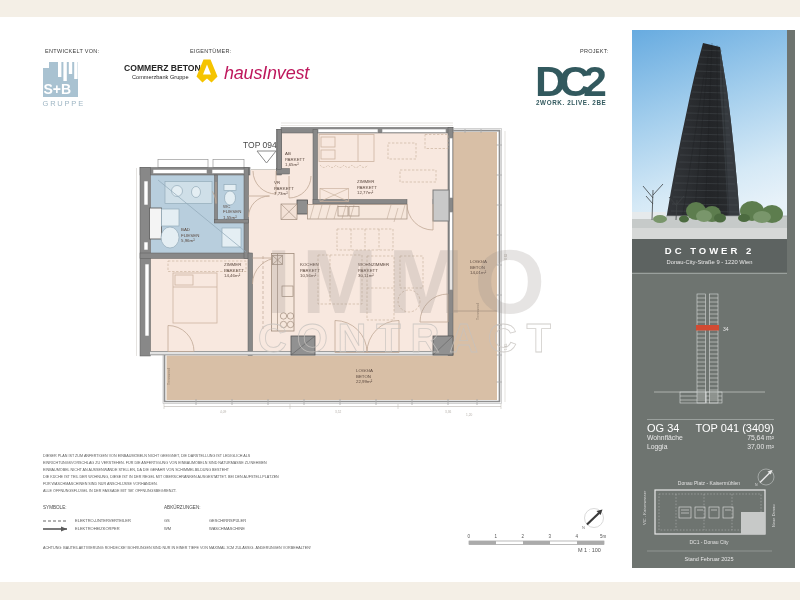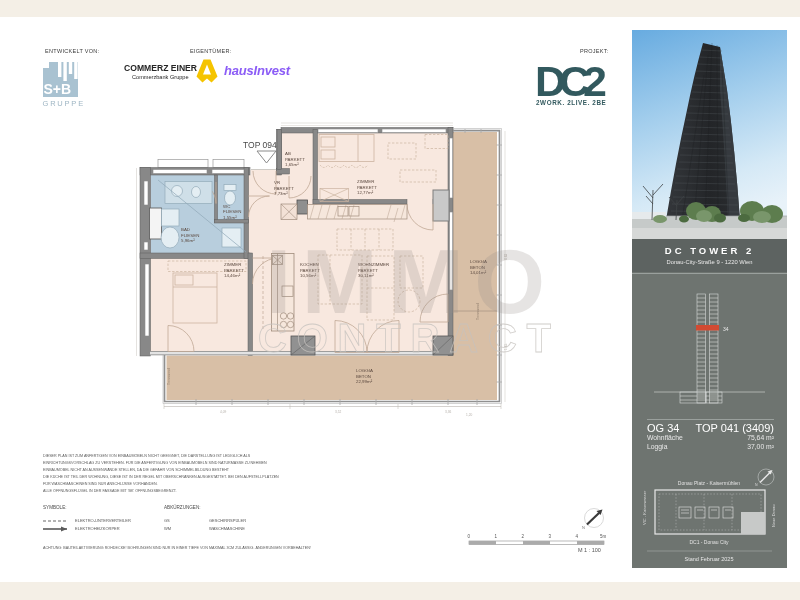--- a/index.html
+++ b/index.html
@@ -22,28 +22,28 @@
   <rect x="3" y="2" width="35" height="35" fill="#a9c2d1"></rect>
   <rect x="3" y="2" width="6" height="6" fill="#ffffff"></rect>
   <rect x="18" y="2" width="3.4" height="15" fill="#ffffff"></rect>
   <rect x="23.4" y="2" width="3.4" height="19" fill="#ffffff"></rect>
   <rect x="28.8" y="2" width="3.4" height="12" fill="#ffffff"></rect>
   <rect x="34.2" y="2" width="3.4" height="17" fill="#ffffff"></rect>
   <text x="3.5" y="33.5" font-size="14" font-weight="bold" fill="#ffffff" font-family="Liberation Sans,sans-serif">S+B</text>
   <text x="2.5" y="46" font-size="7.5" fill="#9fb6c4" letter-spacing="1.8" font-family="Liberation Sans,sans-serif">GRUPPE</text>
 </svg>
 
-<div class="abs" style="left:124px;top:63px;font-size:8.6px;font-weight:bold;color:#252525;letter-spacing:0px;">COMMERZ EINER</div>
+<div class="abs" style="left:124px;top:63px;font-size:8.6px;font-weight:bold;color:#252525;letter-spacing:0px;">COMMERZ BETON</div>
 <div class="abs" style="left:132px;top:74px;font-size:5.6px;color:#252525;">Commerzbank Gruppe</div>
 
 <svg class="abs" style="left:195px;top:58px;" width="24" height="26" viewBox="0 0 24 26">
   <path d="M1.5 18.5 L8.5 1.5 L15.5 1.5 L22.5 18.5 L16.5 24.5 L12 20.5 L7.5 24.5 Z M8 16.5 L12 6.5 L16 16.5 Z" fill="#f5c400" fill-rule="evenodd"></path>
 </svg>
 
-<div class="abs" style="left:224px;top:63px;font-size:13px;font-weight:bold;font-style:italic;color:#8b5cf6;letter-spacing:-0.2px;">hausInvest</div>
+<div class="abs" style="left:224px;top:63px;font-size:18px;font-weight:normal;font-style:italic;color:#be185d;letter-spacing:-0.2px;">hausInvest</div>
 
 <svg class="abs" style="left:535px;top:58px;" width="80" height="50" viewBox="0 0 80 50">
   <text x="0" y="38" font-size="43" font-weight="bold" fill="#32595e" textLength="72" font-family="Liberation Sans,sans-serif">DC2</text>
   <text x="1" y="47" font-size="6.3" font-weight="bold" fill="#32595e" letter-spacing="0.6" font-family="Liberation Sans,sans-serif">2WORK. 2LIVE. 2BE</text>
 </svg>
 
 <svg class="abs" style="left:0;top:0;" width="800" height="600" viewBox="0 0 800 600">
 
   <text x="243" y="148" font-size="8.5" fill="#4a4a4a" font-family="Liberation Sans,sans-serif">TOP 094</text>
 
@@ -390,21 +390,21 @@
         <text x="600" y="538">5m</text>
     </g>
     <rect x="469" y="541" width="135" height="3.6" fill="#ffffff" stroke="#8d8d8d" stroke-width="0.6"></rect>
     <rect x="469" y="541" width="27" height="3.6" fill="#ababab"></rect>
     <rect x="523" y="541" width="27" height="3.6" fill="#ababab"></rect>
     <rect x="577" y="541" width="27" height="3.6" fill="#ababab"></rect>
     <text x="578" y="552" font-size="5.5" fill="#555" font-family="Liberation Sans,sans-serif">M 1 : 100</text>
   </g>
 </svg>
 
-<div class="abs" style="left:632px;top:30px;width:155px;height:538px;background:#6e7470;">
+<div class="abs" style="left:632px;top:30px;width:155px;height:538px;background:#6e7470;padding-left:8px;">
 
   <svg class="abs" style="left:0;top:0;" width="155" height="209" viewBox="0 0 155 209">
     <defs>
       <linearGradient id="skyg" x1="0" y1="0" x2="0.25" y2="1">
         <stop offset="0" stop-color="#67abe0"></stop>
         <stop offset="0.45" stop-color="#a5cfed"></stop>
         <stop offset="0.8" stop-color="#d5e9f6"></stop>
         <stop offset="1" stop-color="#e8f2f9"></stop>
       </linearGradient>
       <linearGradient id="skyr" x1="0" y1="0" x2="0" y2="1">

